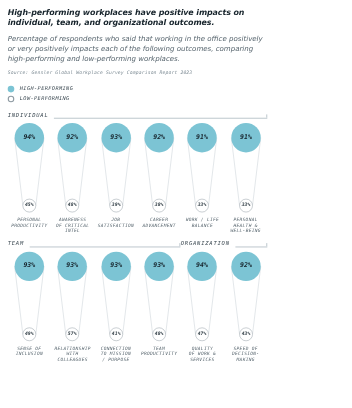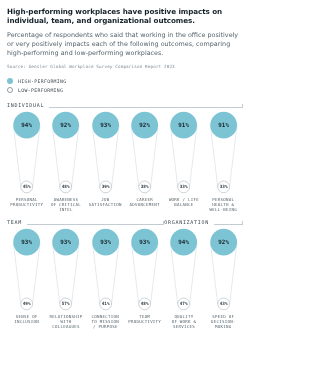--- a/index.html
+++ b/index.html
@@ -7,20 +7,21 @@
     width: 250px; height: 371px;
     background: #ffffff;
     font-family: "DejaVu Sans Mono", "Liberation Mono", monospace;
     overflow: hidden;
   }
   #page {
     position: relative;
     width: 250px; height: 371px;
     background: #ffffff;
     padding: 7px 7px 0 7px;
+    font-style: italic;
   }
 
   
   .title {
     font-family: "DejaVu Sans", "Liberation Sans", sans-serif;
     font-weight: bold;
     font-size: 7.2px;
     line-height: 9.4px;
     color: #16232b;
     letter-spacing: -0.08px;

